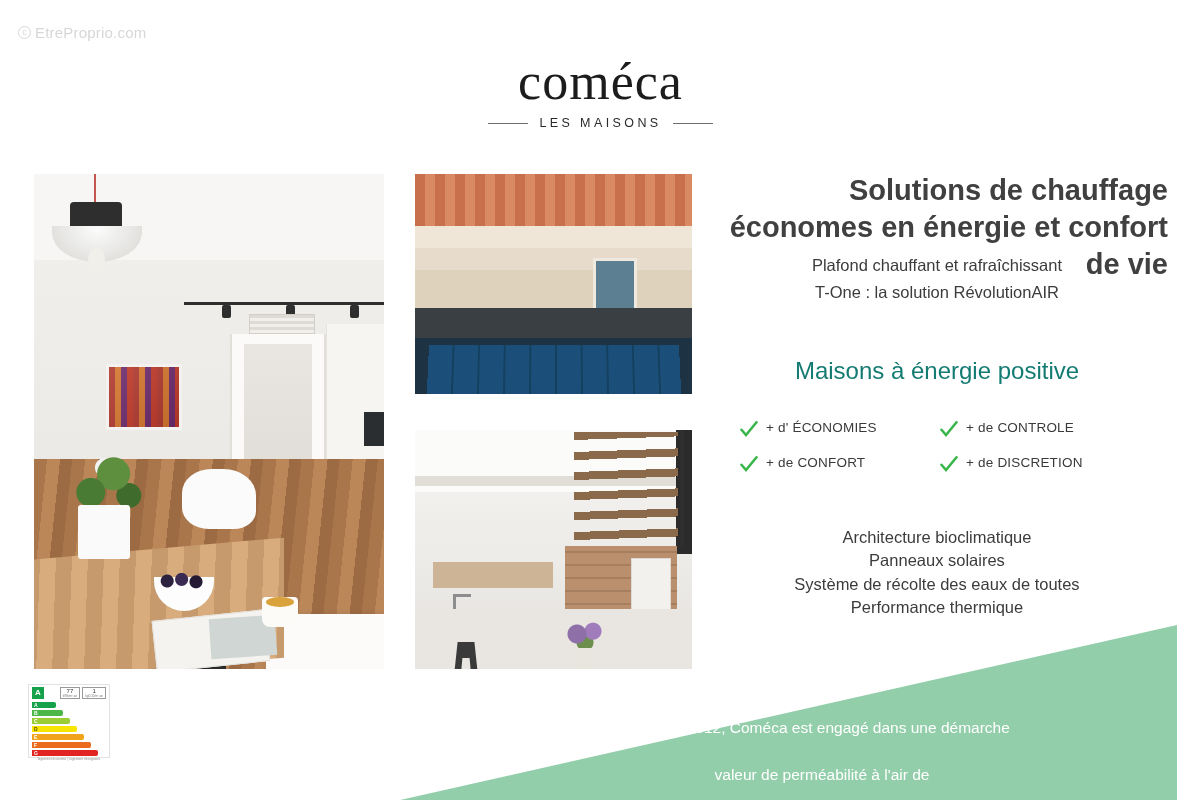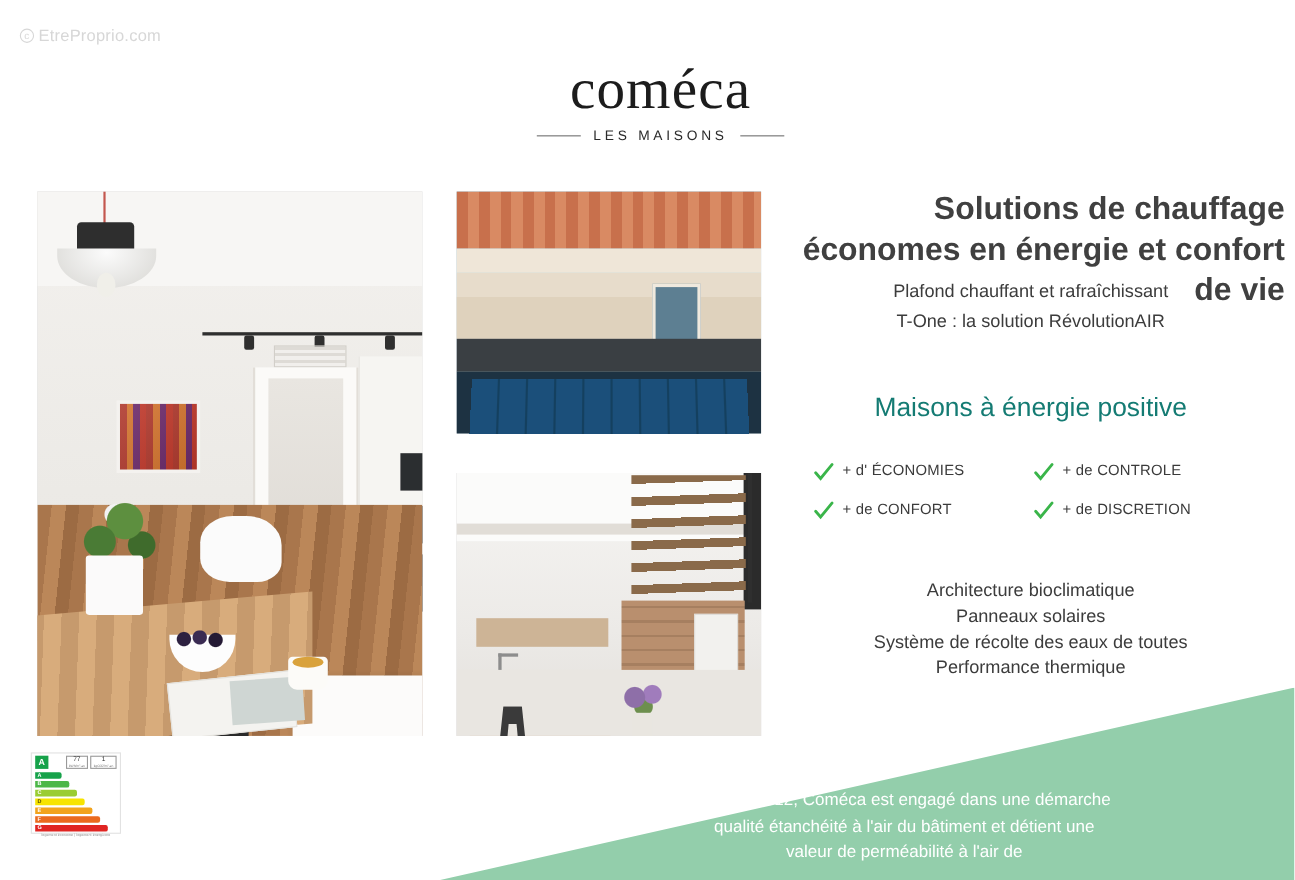--- a/index.html
+++ b/index.html
@@ -367,21 +367,21 @@
 <div class="features">
   <div>Architecture bioclimatique</div>
   <div>Panneaux solaires</div>
   <div>Système de récolte des eaux de toutes</div>
   <div>Performance thermique</div>
 </div>
 
 <div class="banner"></div>
 <div class="banner-inner">
   <span>Depuis 2012, Coméca est engagé dans une démarche</span><br>
-  <span>qualité étanchéité à l'air du bâtiment et détient une</span><br>
+  <br>
   <span>valeur  de perméabilité à l'air de</span>
 </div>
 
 <div class="dpe">
   <div class="dpe-head">
     <span class="dpe-a">A</span>
     <span class="dpe-nums">
       <span class="dpe-num">
         <span>77</span>
         <small>kWh/m².an</small>

